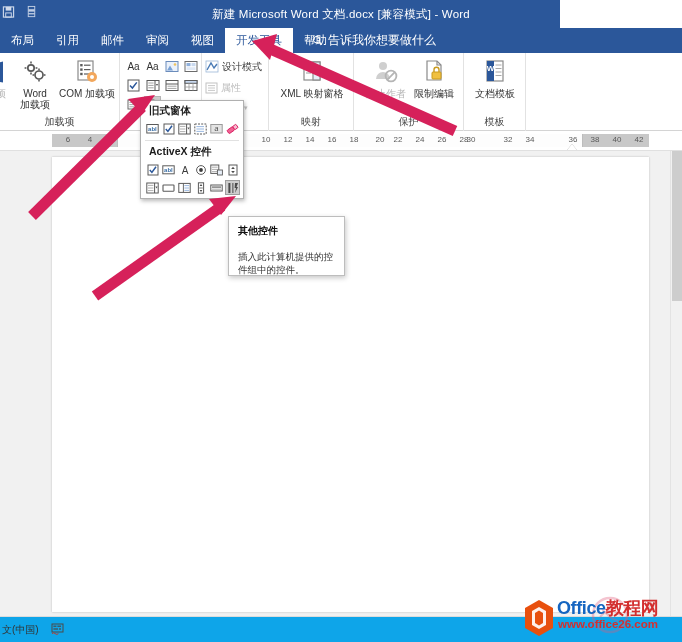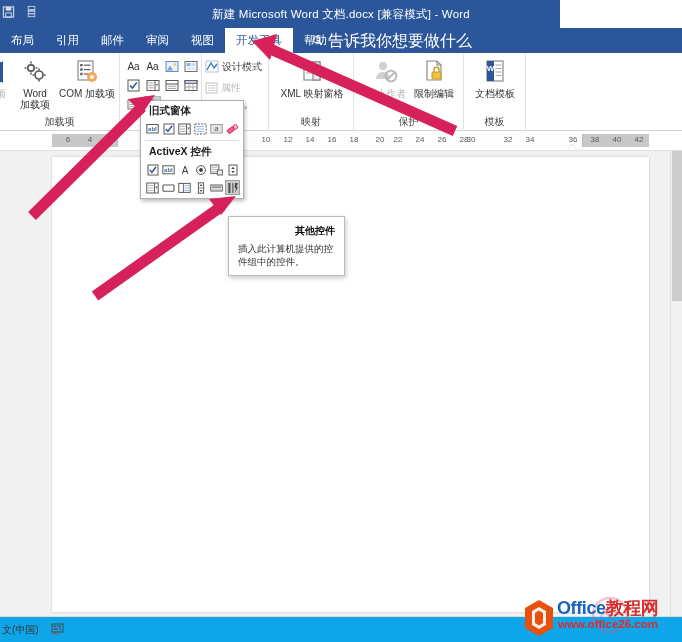--- a/index.html
+++ b/index.html
@@ -31,21 +31,21 @@
   }
   .tabs { position: absolute; left: 0; top: 0; height: 25px; display: flex; align-items: stretch; }
   .tab {
     padding: 0 11px; height: 25px; line-height: 25px;
     font-size: 11.5px; color: #ffffff; white-space: nowrap; cursor: default;
   }
   .tab.active { background: #ffffff; color: #2b579a; font-weight: normal; }
   .tellme {
     position: absolute; left: 312px; top: 0; height: 25px; line-height: 25px;
     display: flex; align-items: center; gap: 5px;
-    font-size: 16px; color: #ffffff; white-space: nowrap;
+    font-size: 12px; color: #ffffff; white-space: nowrap;
   }
 
   
   .ribbon {
     position: absolute; left: 0; top: 53px; width: 682px; height: 78px;
     background: #ffffff; border-bottom: 1px solid #d4d4d4;
   }
   .grp { position: absolute; top: 0; height: 78px; border-right: 1px solid #e2e2e2; }
   .grp-label {
     position: absolute; bottom: 2px; left: 0; width: 100%;
@@ -124,21 +124,21 @@
   .gitem.sel { background: #cdcdcd; border: 1px solid #9d9d9d; }
   .gallery-sep { height: 1px; background: #e1e1e1; margin: 1px 4px; }
 
   
   .tooltip {
     position: absolute; left: 228px; top: 216px; width: 117px; height: 60px;
     background: #ffffff; border: 1px solid #bdbdbd;
     box-shadow: 1px 2px 5px rgba(0,0,0,.22); z-index: 40;
     padding: 7px 9px;
   }
-  .tt-title { font-size: 10px; color: #111; font-weight: bold; margin-bottom: 4px; text-align: right; }
+  .tt-title { font-size: 10px; color: #111; font-weight: bold; margin-bottom: 12px; }
   .tt-body { font-size: 9.5px; color: #333; line-height: 13px; }
 
   
   .arrows { position: absolute; left: 0; top: 0; width: 682px; height: 642px; pointer-events: none; z-index: 50; }
 
   
   .watermark { position: absolute; left: 524px; top: 598px; z-index: 45; }
   .wm-hex { position: absolute; left: 0; top: 2px; width: 30px; height: 36px; }
   .wm-main { position: absolute; left: 33px; top: 0px; font-size: 18px; font-weight: bold; color: #1565c0; line-height: 20px; letter-spacing: -.4px; white-space: nowrap; }
   .wm-cn { color: #d32f2f; }

